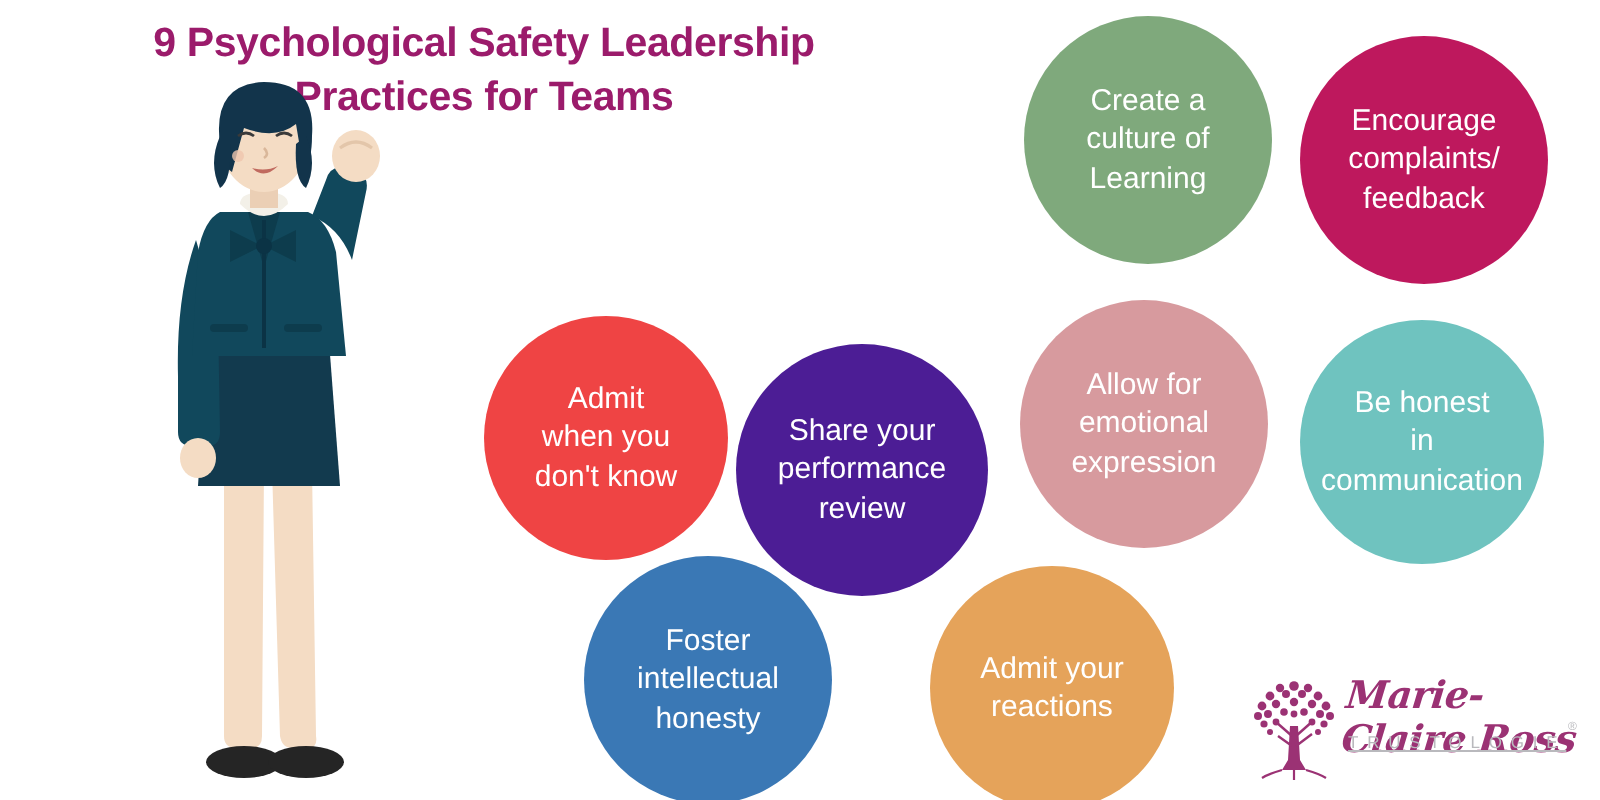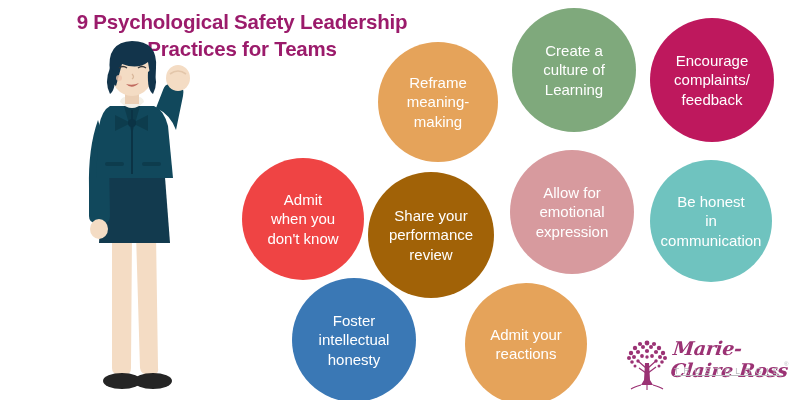--- a/index.html
+++ b/index.html
@@ -139,41 +139,36 @@
       <path d="M86 30 Q90 27 94 30" stroke="#3A3A3A" stroke-width="1.4" fill="none"></path>
 
       <path d="M80 36 Q83 39 80 41" stroke="#D9B79A" stroke-width="1.3" fill="none"></path>
 
       <path d="M74 46 Q80 52 87 45 Q81 48 74 46 Z" fill="#C06A5F"></path>
 
       <circle cx="67" cy="40" r="3" fill="#EFC6AE" opacity="0.8"></circle>
     </svg>
   </div>
 
-  <div class="bubble" style="left: 378px; top: 42px; width: 120px; height: 120px; background: rgb(229, 163, 90);">
-    <span>Reframe
-meaning-
-making</span>
-  </div>
   <div class="bubble" style="left: 512px; top: 8px; width: 124px; height: 124px; background: rgb(127, 169, 124);">
     <span>Create a
 culture of
 Learning</span>
   </div>
   <div class="bubble" style="left: 650px; top: 18px; width: 124px; height: 124px; background: #be185d;">
     <span>Encourage
 complaints/
 feedback</span>
   </div>
   <div class="bubble" style="left: 242px; top: 158px; width: 122px; height: 122px; background: #ef4444; justify-content: center;">
     <span>Admit
 when you
 don't know</span>
   </div>
-  <div class="bubble" style="left: 368px; top: 172px; width: 126px; height: 126px; background: #a16207; align-items: center;">
+  <div class="bubble" style="left: 368px; top: 172px; width: 126px; height: 126px; background: #4c1d95; align-items: center;">
     <span>Share your
 performance
 review</span>
   </div>
   <div class="bubble" style="left: 510px; top: 150px; width: 124px; height: 124px; background: rgb(215, 154, 158);">
     <span>Allow for
 emotional
 expression</span>
   </div>
   <div class="bubble" style="left: 650px; top: 160px; width: 122px; height: 122px; background: rgb(111, 195, 191);">

